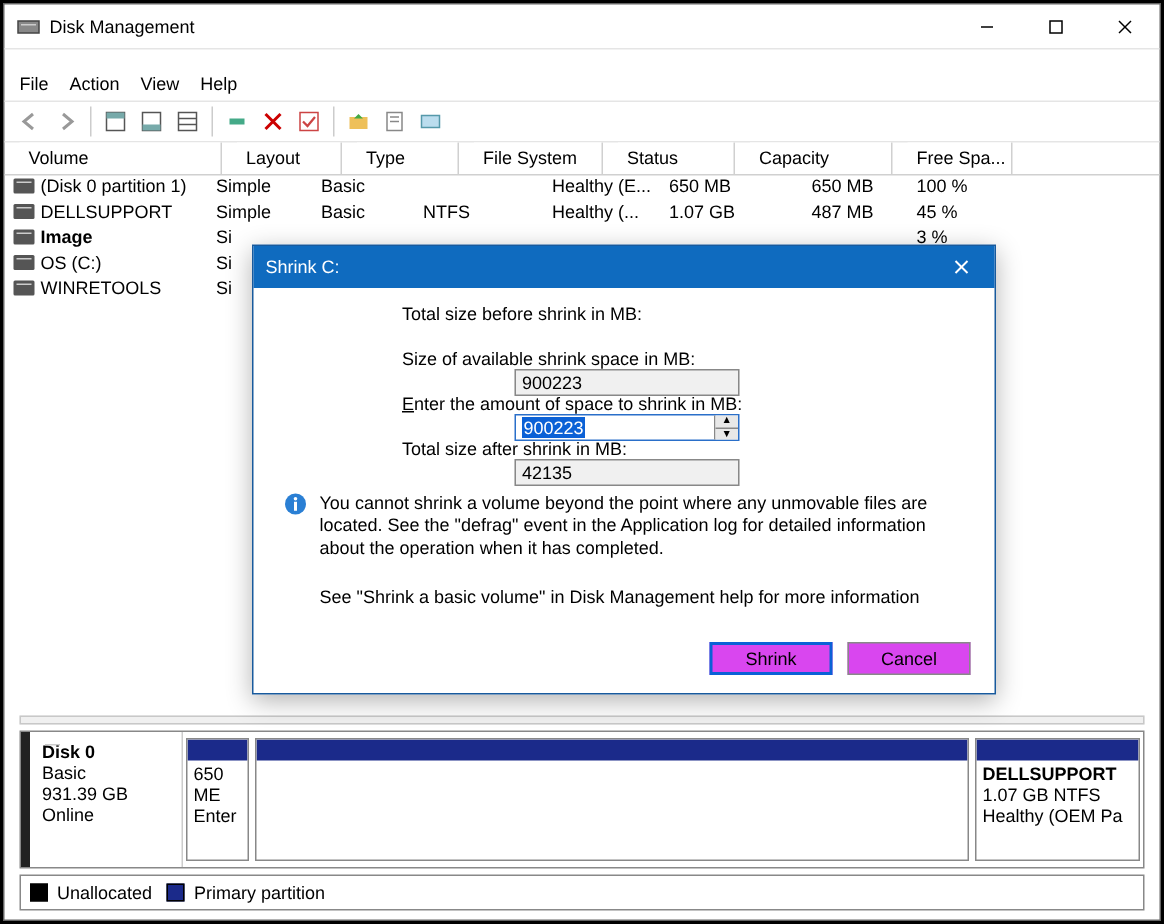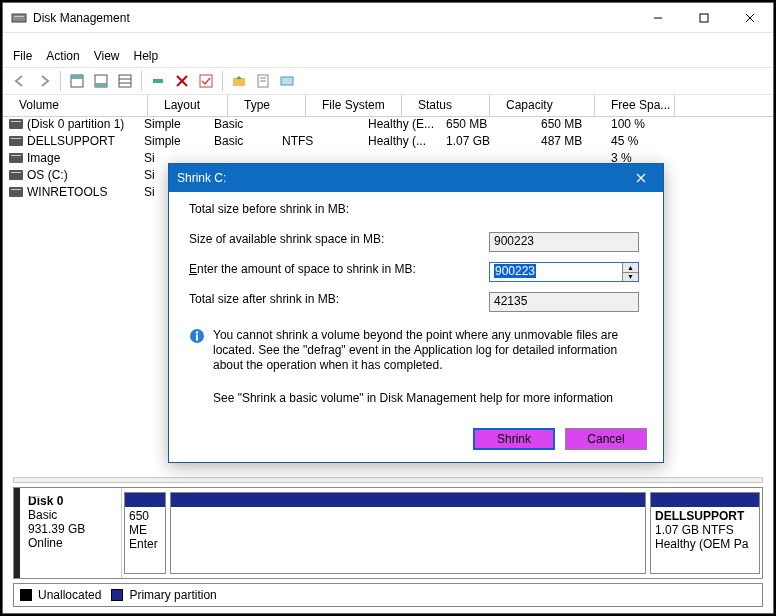--- a/index.html
+++ b/index.html
@@ -37,21 +37,21 @@
   
   .divider { position:absolute; left:10px; right:10px; bottom:130px; height:6px; background:#f0f0f0; border:1px solid #c8c8c8; }
   
   .legend { position:absolute; left:10px; right:10px; bottom:6px; height:24px; border:1px solid #888; display:flex; align-items:center; gap:6px; padding:0 6px; }
   .swatch { width:12px; height:12px; border:1px solid #000; }
   
   .dialog { position:absolute; left:165px; top:160px; width:496px; height:300px; background:#fff; border:1px solid #185a9d; box-shadow:0 4px 16px rgba(0,0,0,0.3); }
   .dtitle { height:28px; background:#0f6bbf; color:#fff; display:flex; align-items:center; padding:0 8px; justify-content:space-between; }
   .dtitle .x { width:28px; height:28px; display:flex; align-items:center; justify-content:center; }
   .dbody { padding:10px 16px 10px 20px; position:relative; height:calc(100% - 28px); }
-  .drow { display:flex; height:30px; }
+  .drow { display:flex; align-items:center; height:30px;flex-direction:column; }
   .dlabel { width:300px; color:#000; }
   .dval { width:150px; height:20px; border:1px solid #888; background:#f0f0f0; padding:1px 4px; color:#000; }
   .dval.edit { background:#fff; border:1px solid #2a6fc9; position:relative; }
   .dval.edit .seltext { background:#0b61d6; color:#fff; padding:0 1px; }
   .spinner { position:absolute; right:0; top:0; width:16px; height:100%; border-left:1px solid #888; display:flex; flex-direction:column; }
   .spinner div { flex:1; display:flex; align-items:center; justify-content:center; font-size:7px; border-bottom:1px solid #888; background:#e8e8e8; }
   .spinner div:last-child { border-bottom:0; }
   .info { display:flex; gap:8px; margin-top:6px; }
   .infoicon { width:16px; height:16px; flex-shrink:0; }
   .info .txt { color:#000; line-height:15px; }
@@ -206,21 +206,21 @@
           </div>
           <div class="cell" style="width: 70px;">Simple</div>
           <div class="cell" style="width: 68px;">Basic</div>
           <div class="cell" style="width: 86px;">NTFS</div>
           <div class="cell" style="width: 78px;">Healthy (...</div>
           <div class="cell" style="width: 95px;">1.07 GB</div>
           <div class="cell" style="width: 70px;">487 MB</div>
           <div class="cell" style="flex: 1 1 0%;">45 %</div>
         </div>
         <div class="row">
-          <div class="cell" style="width: 135px;">
+          <div class="cell" style="width: 135px; font-weight: bold;">
             <span class="volname">
               <span class="diskicon"></span>
               <span>Image</span>
             </span>
           </div>
           <div class="cell" style="width: 70px;">Si</div>
           <div class="cell" style="width: 68px;"></div>
           <div class="cell" style="width: 86px;"></div>
           <div class="cell" style="width: 78px;"></div>
           <div class="cell" style="width: 95px;"></div>

